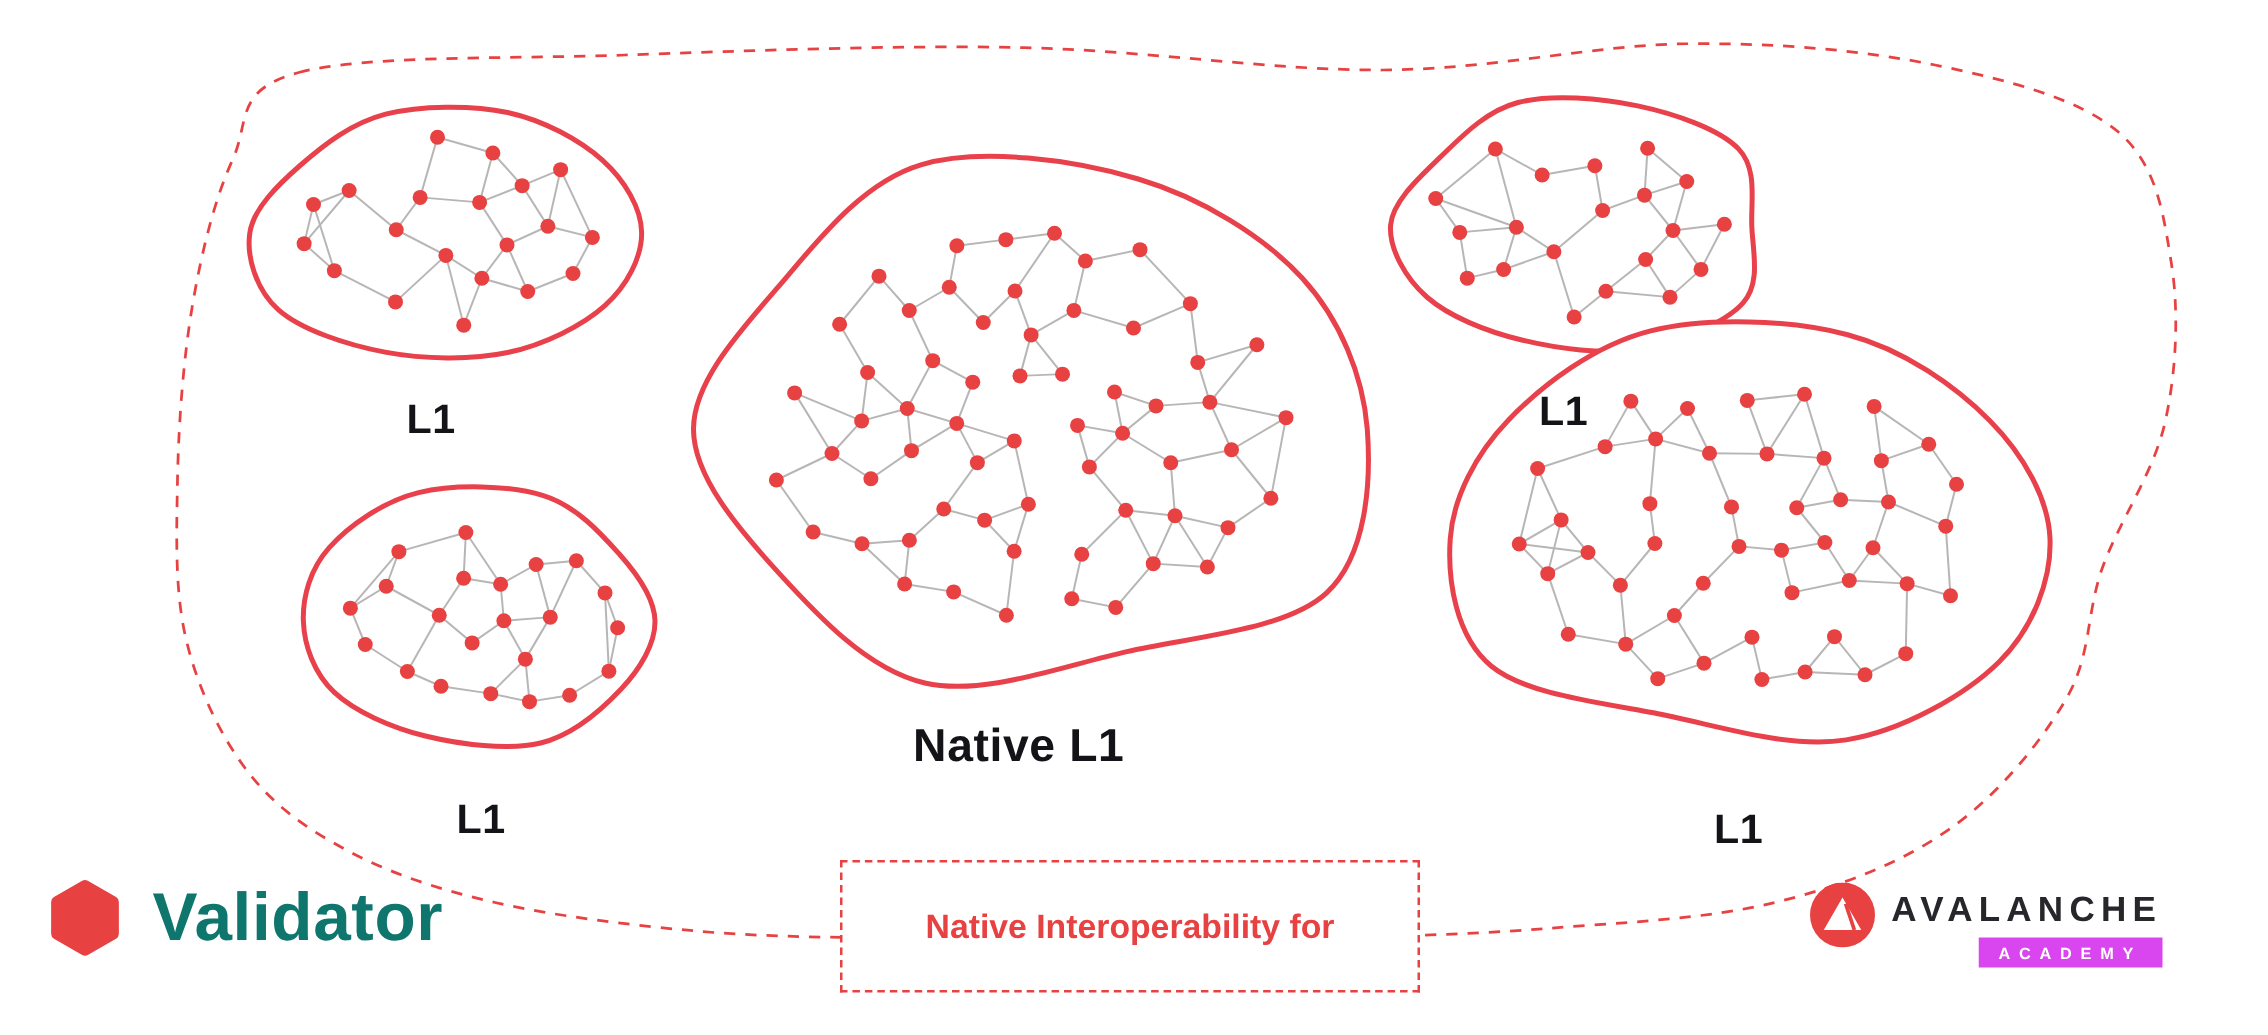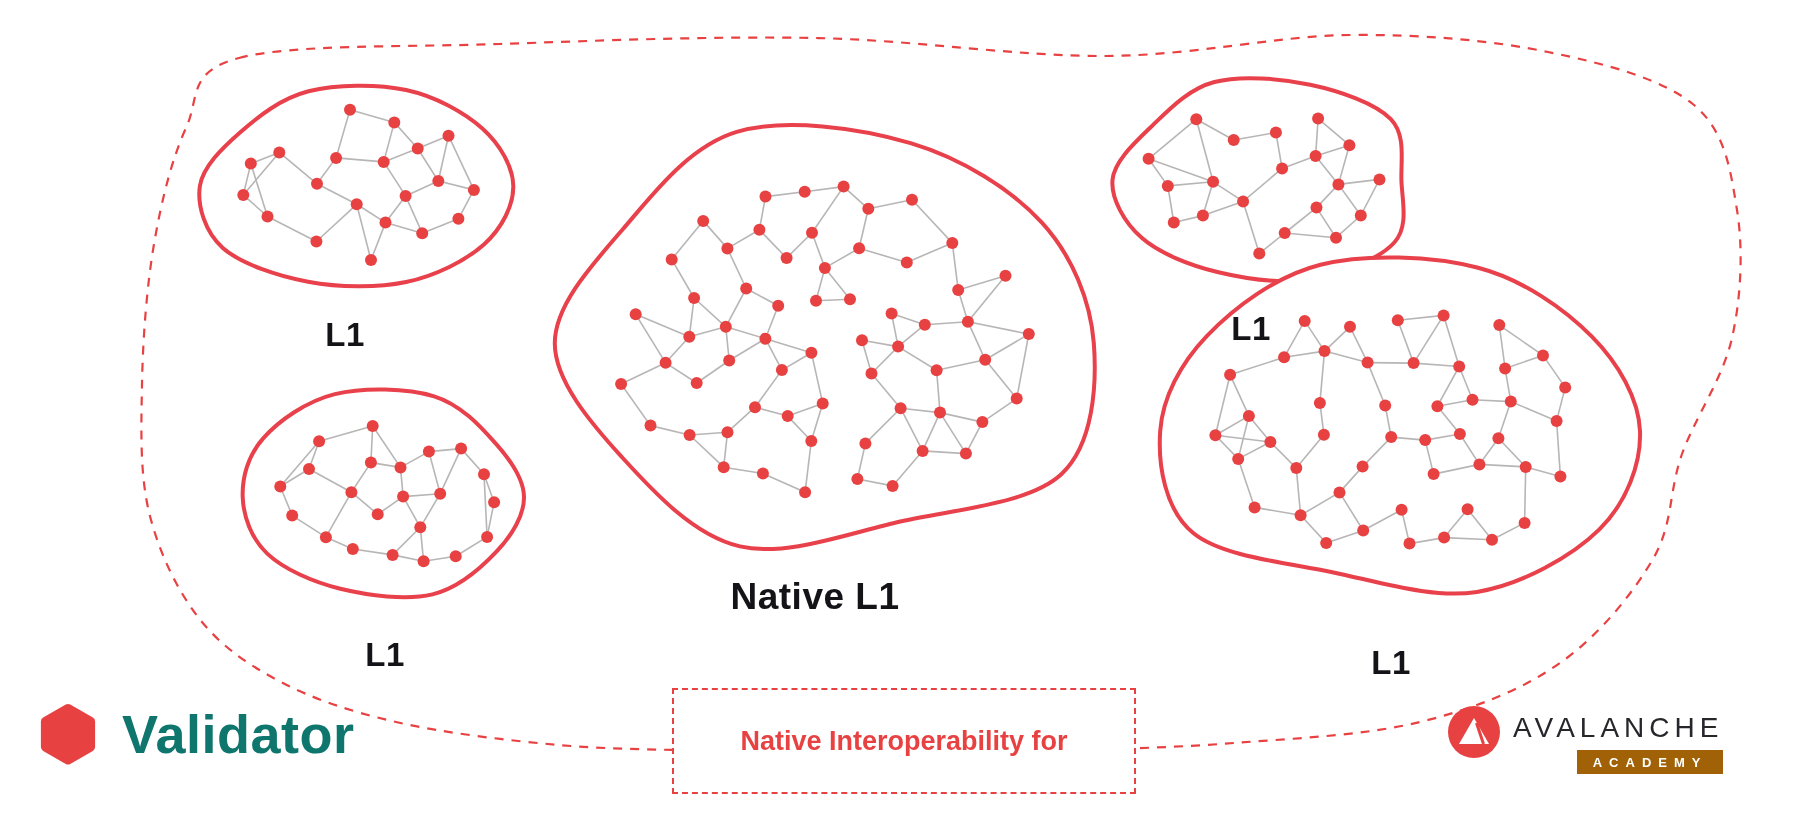--- a/index.html
+++ b/index.html
@@ -7,22 +7,22 @@
   .canvas{position:absolute;left:0;top:0;width:1814px;height:780px}
   #net{position:absolute;left:0;top:0}
   .cluster-label{position:absolute;transform:translateX(-50%);font-weight:700;color:#141418;font-size:33px;letter-spacing:.5px;white-space:nowrap}
   .cluster-label.primary{font-size:37px}
   .legend{position:absolute;left:36px;top:702px;display:flex;align-items:center;gap:22px}
   .legend-text{font-size:54px;font-weight:700;color:#0f766e;letter-spacing:.5px}
   .callout{position:absolute;left:672px;top:688px;width:464px;height:106px;background:#ffffff;border:2px dashed #E84142;display:flex;flex-direction:row;align-items:center;justify-content:center;line-height:1.35}
   .callout div{color:#E84142;font-weight:700;font-size:27px;white-space:nowrap}
   .logo{position:absolute;left:1448px;top:706px;display:flex;align-items:flex-start;gap:13px}
   .logo-right{display:flex;flex-direction:column;align-items:flex-end}
-  .logo-brand{font-size:28px;font-weight:400;letter-spacing:5px;color:#26262b;line-height:1.1;padding-top:7px;white-space:nowrap}
-  .logo-badge{margin-top:6px;background:#a16207;color:#ffffff;font-size:13px;font-weight:700;letter-spacing:7px;padding:5px 16px 4px;white-space:nowrap}
+  .logo-brand{font-size:28px;font-weight:700;letter-spacing:5px;color:#26262b;line-height:1.1;padding-top:7px;white-space:nowrap}
+  .logo-badge{margin-top:6px;background:#d946ef;color:#ffffff;font-size:13px;font-weight:700;letter-spacing:7px;padding:5px 16px 4px;white-space:nowrap}
 </style>
 </head>
 <body>
 
 <div class="canvas">
 
   <svg id="net" width="1814" height="828">
       <path d="M239.0,58.0C291.3,44.0 404.0,47.3 500.0,44.0C596.0,40.7 714.0,36.0 815.0,38.0C916.0,40.0 1016.8,56.5 1106.0,56.0C1195.2,55.5 1276.3,35.7 1350.0,35.0C1423.7,34.3 1490.7,40.3 1548.0,52.0C1605.3,63.7 1662.5,78.7 1694.0,105.0C1725.5,131.3 1730.7,171.2 1737.0,210.0C1743.3,248.8 1741.2,297.3 1732.0,338.0C1722.8,378.7 1695.2,417.2 1682.0,454.0C1668.8,490.8 1673.3,524.2 1653.0,559.0C1632.7,593.8 1598.8,635.8 1560.0,663.0C1521.2,690.2 1474.3,708.7 1420.0,722.0C1365.7,735.3 1296.0,738.2 1234.0,743.0C1172.0,747.8 1106.2,749.2 1048.0,751.0C989.8,752.8 939.3,754.0 885.0,754.0C830.7,754.0 776.3,752.5 722.0,751.0C667.7,749.5 613.3,749.8 559.0,745.0C504.7,740.2 442.7,732.7 396.0,722.0C349.3,711.3 312.0,698.5 279.0,681.0C246.0,663.5 219.7,645.2 198.0,617.0C176.3,588.8 158.3,550.8 149.0,512.0C139.7,473.2 141.2,428.7 142.0,384.0C142.8,339.3 146.7,286.7 154.0,244.0C161.3,201.3 171.8,159.0 186.0,128.0C200.2,97.0 186.7,72.0 239.0,58.0Z" fill="none" stroke="#E84142" stroke-width="2.2" stroke-dasharray="9 8"></path>
       <g>
         <path d="M513.3,186.0C513.6,205.4 501.8,228.5 483.9,244.5C466.0,260.5 435.5,275.8 406.1,282.0C376.8,288.2 338.6,287.4 308.0,281.7C277.5,276.0 240.8,263.8 222.8,247.9C204.8,231.9 197.0,205.3 199.9,186.0C202.9,166.7 222.2,148.0 240.3,132.2C258.4,116.4 280.9,98.4 308.5,91.3C336.2,84.3 377.2,83.9 406.1,90.0C435.1,96.2 464.2,112.3 482.1,128.3C499.9,144.3 513.0,166.6 513.3,186.0Z" fill="#ffffff" stroke="#E8414B" stroke-width="4" stroke-linejoin="round"></path>

